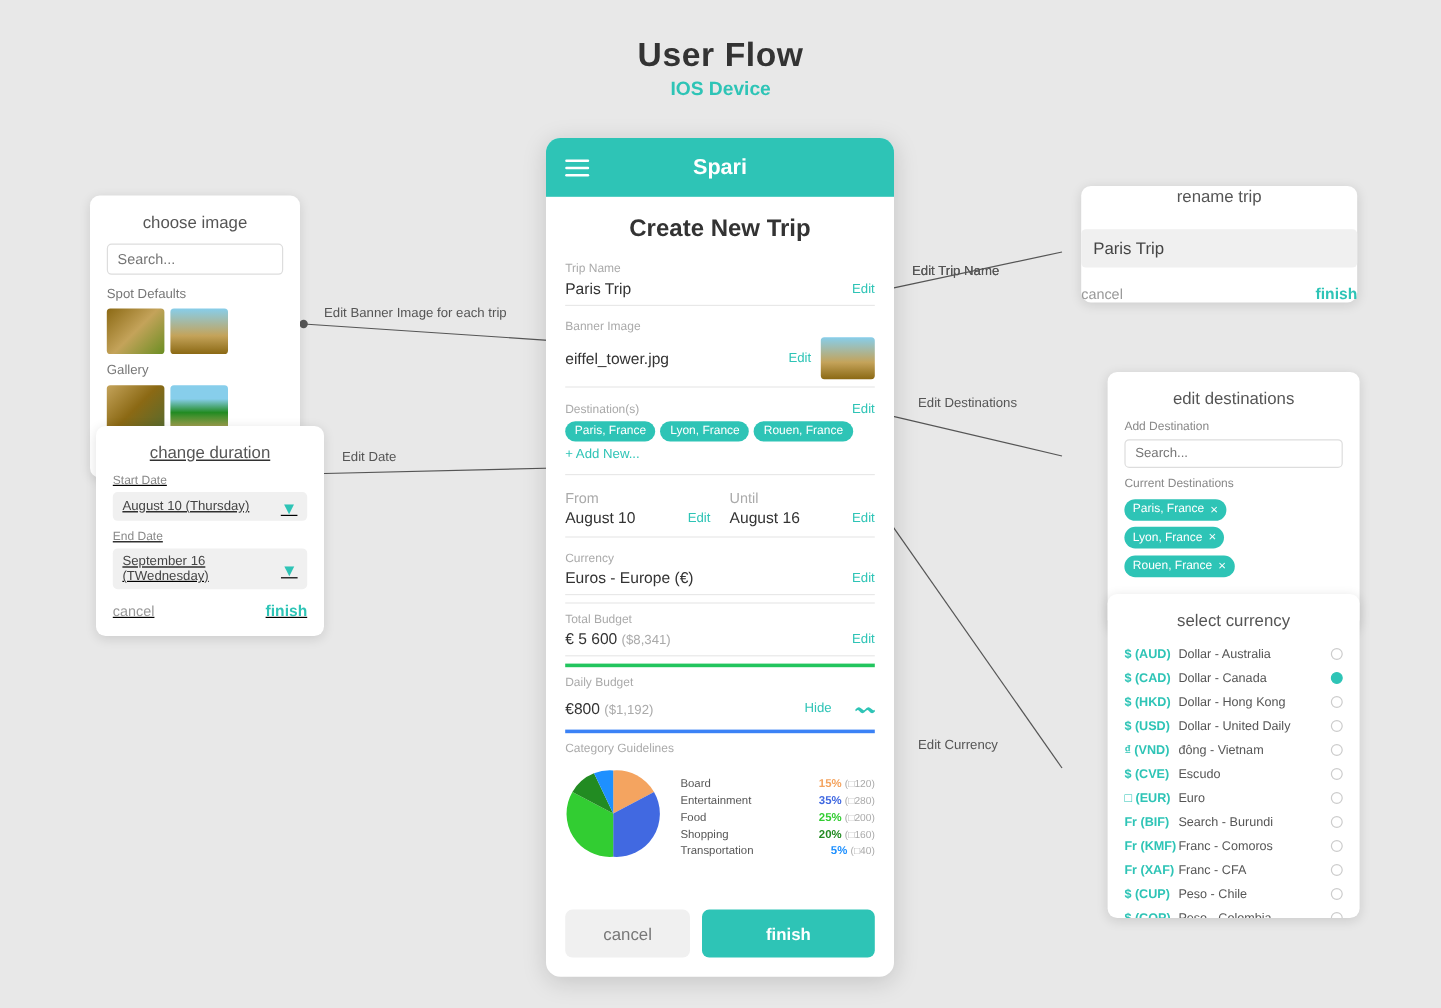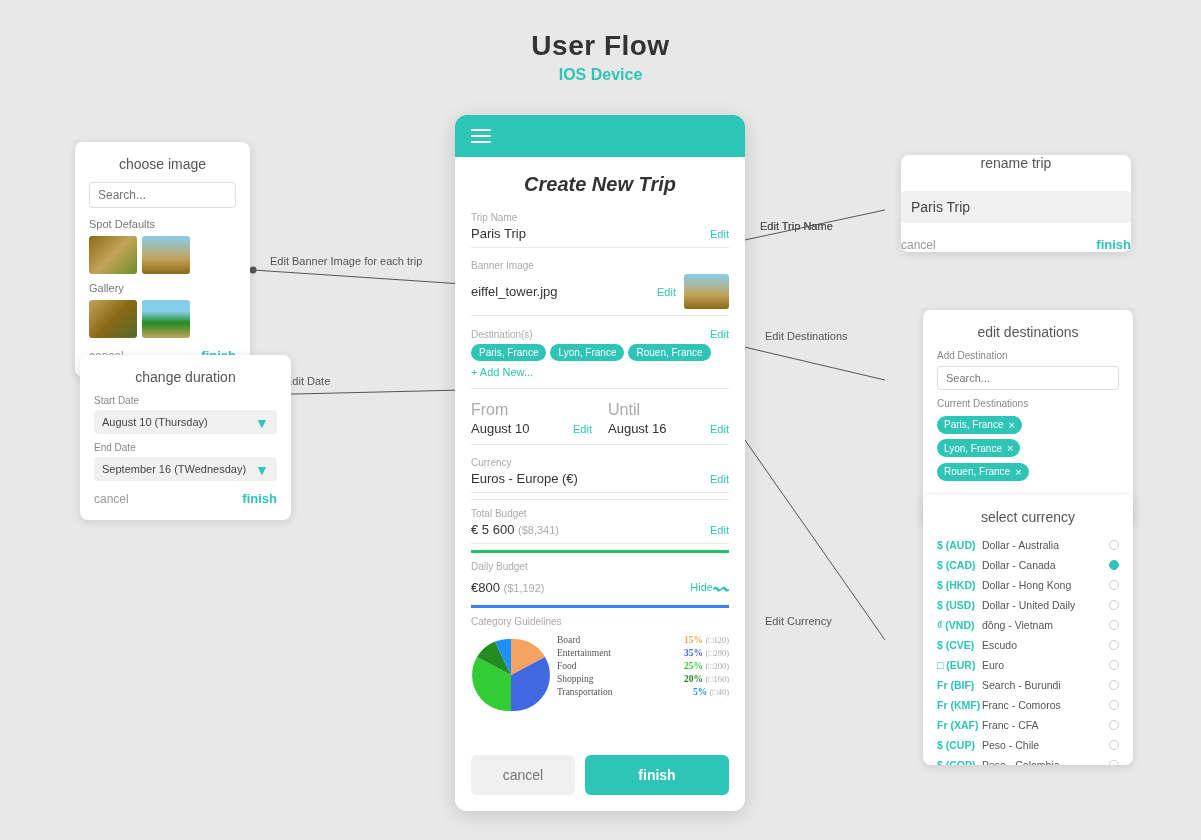--- a/index.html
+++ b/index.html
@@ -33,21 +33,21 @@
     .connector-label {
       position: absolute;
       font-size: 11px;
       color: #555;
       white-space: nowrap;
     }
 
     
     .choose-image-panel {
       position: absolute;
-      top: 142px;
+      top: 163px;
       left: 75px;
       width: 175px;
       background: #fff;
       border-radius: 8px;
       box-shadow: 0 2px 10px rgba(0,0,0,0.12);
       padding: 14px;
       z-index: 10;
     }
     .panel-title {
       font-size: 14px;
@@ -113,26 +113,27 @@
       color: #2ec4b6;
       font-weight: 600;
       cursor: pointer;
     }
 
     
     .change-duration-panel {
       position: absolute;
       top: 355px;
       left: 80px;
-      width: 211px;
+      width: 190px;
       background: #fff;
       border-radius: 8px;
       box-shadow: 0 2px 10px rgba(0,0,0,0.12);
       padding: 14px;
       z-index: 10;
+      text-decoration: underline;
     }
     .date-field-label {
       font-size: 10px;
       color: #888;
       margin-bottom: 4px;
       margin-top: 8px;
     }
     .date-field-label:first-of-type { margin-top: 0; }
     .date-input-row {
       display: flex;
@@ -193,21 +194,20 @@
     }
     .app-body {
       padding: 16px;
     }
     .create-trip-title {
       font-size: 20px;
       font-weight: 700;
       color: #333;
       text-align: center;
       margin-bottom: 16px;
-      font-style: italic;
     }
     .field-section {
       margin-bottom: 12px;
     }
     .field-label {
       font-size: 10px;
       color: #aaa;
       margin-bottom: 3px;
     }
     .field-row {
@@ -271,21 +271,21 @@
       margin-bottom: 4px;
     }
     .date-row {
       display: flex;
       gap: 16px;
       border-bottom: 1px solid #e8e8e8;
       padding-bottom: 8px;
     }
     .date-col { flex: 1; }
     .date-col-label {
-      font-size: 16px;
+      font-size: 12px;
       color: #aaa;
       margin-bottom: 2px;
     }
     .date-val-row {
       display: flex;
       align-items: center;
       justify-content: space-between;
     }
     .currency-section {
       margin-bottom: 8px;
@@ -316,23 +316,22 @@
 
     
     .category-section { margin-bottom: 12px; }
     .category-label-sm {
       font-size: 10px;
       color: #aaa;
       margin-bottom: 8px;
     }
     .category-layout {
       display: flex;
-      align-items: flex-start;
-      gap: 6px;
-      font-family: Liberation Serif, serif;
+      align-items: flex-end;
+      gap: 16px;
     }
     .pie-container {
       width: 80px;
       height: 80px;
       flex-shrink: 0;
     }
     .category-legend {
       flex: 1;
     }
     .legend-item {
@@ -585,20 +584,21 @@
   </div>
 </div>
 
 <div class="app-screen">
   <div class="app-header">
     <div class="hamburger-icon">
       <div class="hamburger-line"></div>
       <div class="hamburger-line"></div>
       <div class="hamburger-line"></div>
     </div>
+    <div class="app-header-title">Spari</div>
   </div>
   <div class="app-body">
     <div class="create-trip-title">Create New Trip</div>
 
     <div class="field-section">
       <div class="field-label">Trip Name</div>
       <div class="field-row">
         <span class="field-value">Paris Trip</span>
         <span class="edit-link">Edit</span>
       </div>
@@ -664,21 +664,21 @@
       </div>
     </div>
 
     <div class="daily-budget-section field-section">
       <div class="field-label">Daily Budget</div>
       <div class="daily-row">
         <span class="field-value">
           <span>€800</span>
           <span style="font-size:11px;color:#aaa;">($1,192)</span>
         </span>
-        <div style="display:flex;align-items:center;gap:0;">
+        <div style="display:flex;align-items:center;gap:20px;">
           <span class="hide-link">Hide</span>
           <span class="wave-icon">〰</span>
         </div>
       </div>
     </div>
 
     <div class="category-section">
       <div class="category-label-sm">Category Guidelines</div>
       <div class="category-layout">
         <div class="pie-container">

